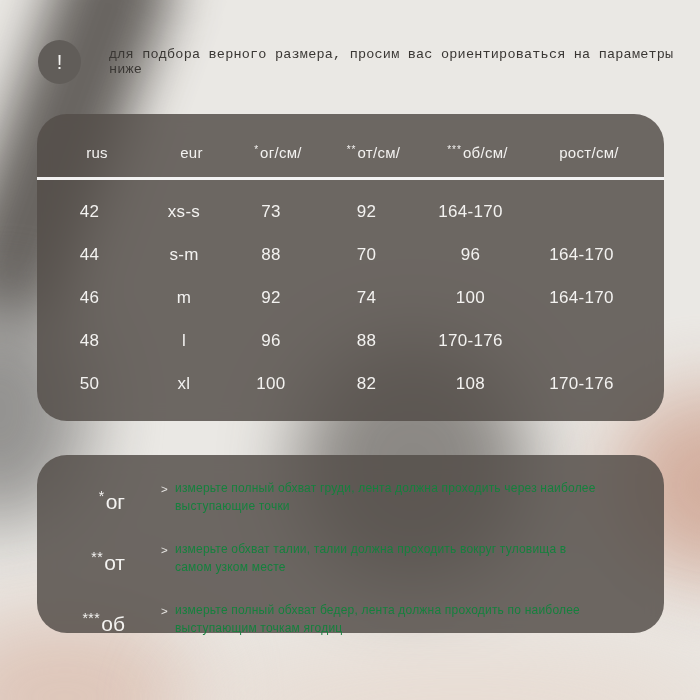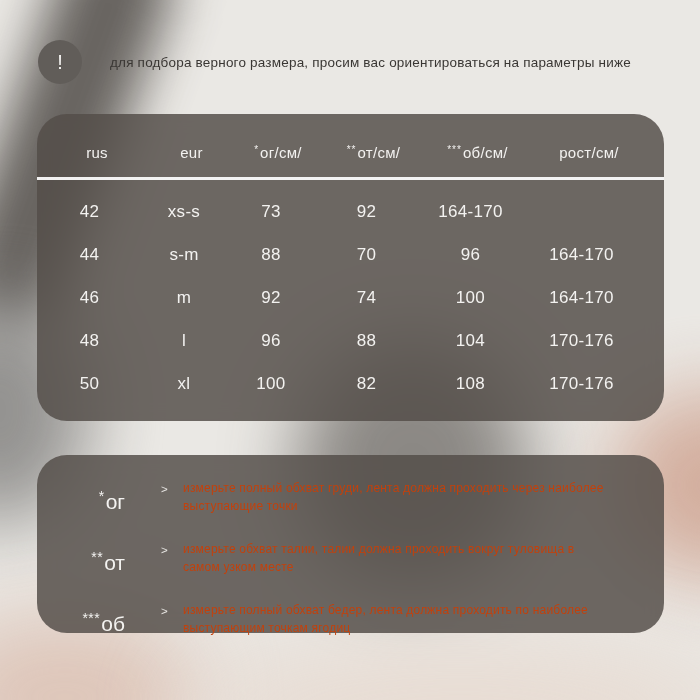--- a/index.html
+++ b/index.html
@@ -24,21 +24,21 @@
   .blob-pink-bottom-left{left:-70px;top:612px;width:270px;height:170px;background:#dcc0b2;filter:blur(42px);opacity:.85;}
   .blob-warm-bottom{left:180px;top:645px;width:560px;height:130px;background:#e7d7cc;filter:blur(45px);opacity:.75;}
 
   
   .notice{position:absolute;left:38px;top:40px;display:flex;align-items:center;gap:28px;z-index:4;}
   .notice-circle{
     width:44px;height:44px;border-radius:50%;background:#615d59;
     color:#f6f5f3;display:flex;align-items:center;justify-content:center;
     font-size:20px;line-height:1;
   }
-  .notice-text{font-size:13.5px;color:#3a3734;letter-spacing:.2px;}
+  .notice-text{font-size:13.5px;color:#3a3734;letter-spacing:.2px;font-family:Liberation Mono, monospace;}
 
   
   .glass{
     position:absolute;left:37px;width:627px;border-radius:30px;
     background:rgba(84,78,73,.84);
     backdrop-filter:blur(8px);-webkit-backdrop-filter:blur(8px);
     z-index:2;box-sizing:border-box;color:#f3f2f0;
   }
   .panel-table{top:114px;height:307px;}
   .panel-notes{top:455px;height:178px;padding:24px 20px 0 10px;}
@@ -66,21 +66,21 @@
   .note{display:flex;align-items:flex-start;margin-bottom:13px;}
   .term{
     flex:0 0 78px;text-align:right;font-size:21px;line-height:46px;
     color:#f4f3f1;white-space:nowrap;
   }
   .term-sup{font-size:14px;position:relative;top:-8px;letter-spacing:.5px;margin-right:1px;}
   .arrow{
     margin-left:36px;width:12px;font-size:11.5px;line-height:18px;
     color:#e8e6e3;flex:0 0 auto;padding-top:1px;
   }
-  .note-text{margin-left:10px;width:445px;font-size:12px;line-height:18px;color:#c2410c;letter-spacing:.2px;}
+  .note-text{margin-left:2px;width:445px;font-size:12px;line-height:18px;color:#15803d;letter-spacing:.2px;}
 </style>
 </head>
 <body>
 
 <div class="stage">
 
   <div class="bg">
     <div class="blob blob-stripe"></div>
     <div class="blob blob-center-dark"></div>
     <div class="blob blob-gray-left"></div>
@@ -125,21 +125,20 @@
         <div class="td">92</div>
         <div class="td">74</div>
         <div class="td">100</div>
         <div class="td">164-170</div>
       </div>
       <div class="grid tr">
         <div class="td">48</div>
         <div class="td">l</div>
         <div class="td">96</div>
         <div class="td">88</div>
-        <div class="td">104</div>
         <div class="td">170-176</div>
       </div>
       <div class="grid tr">
         <div class="td">50</div>
         <div class="td">xl</div>
         <div class="td">100</div>
         <div class="td">82</div>
         <div class="td">108</div>
         <div class="td">170-176</div>
       </div>

